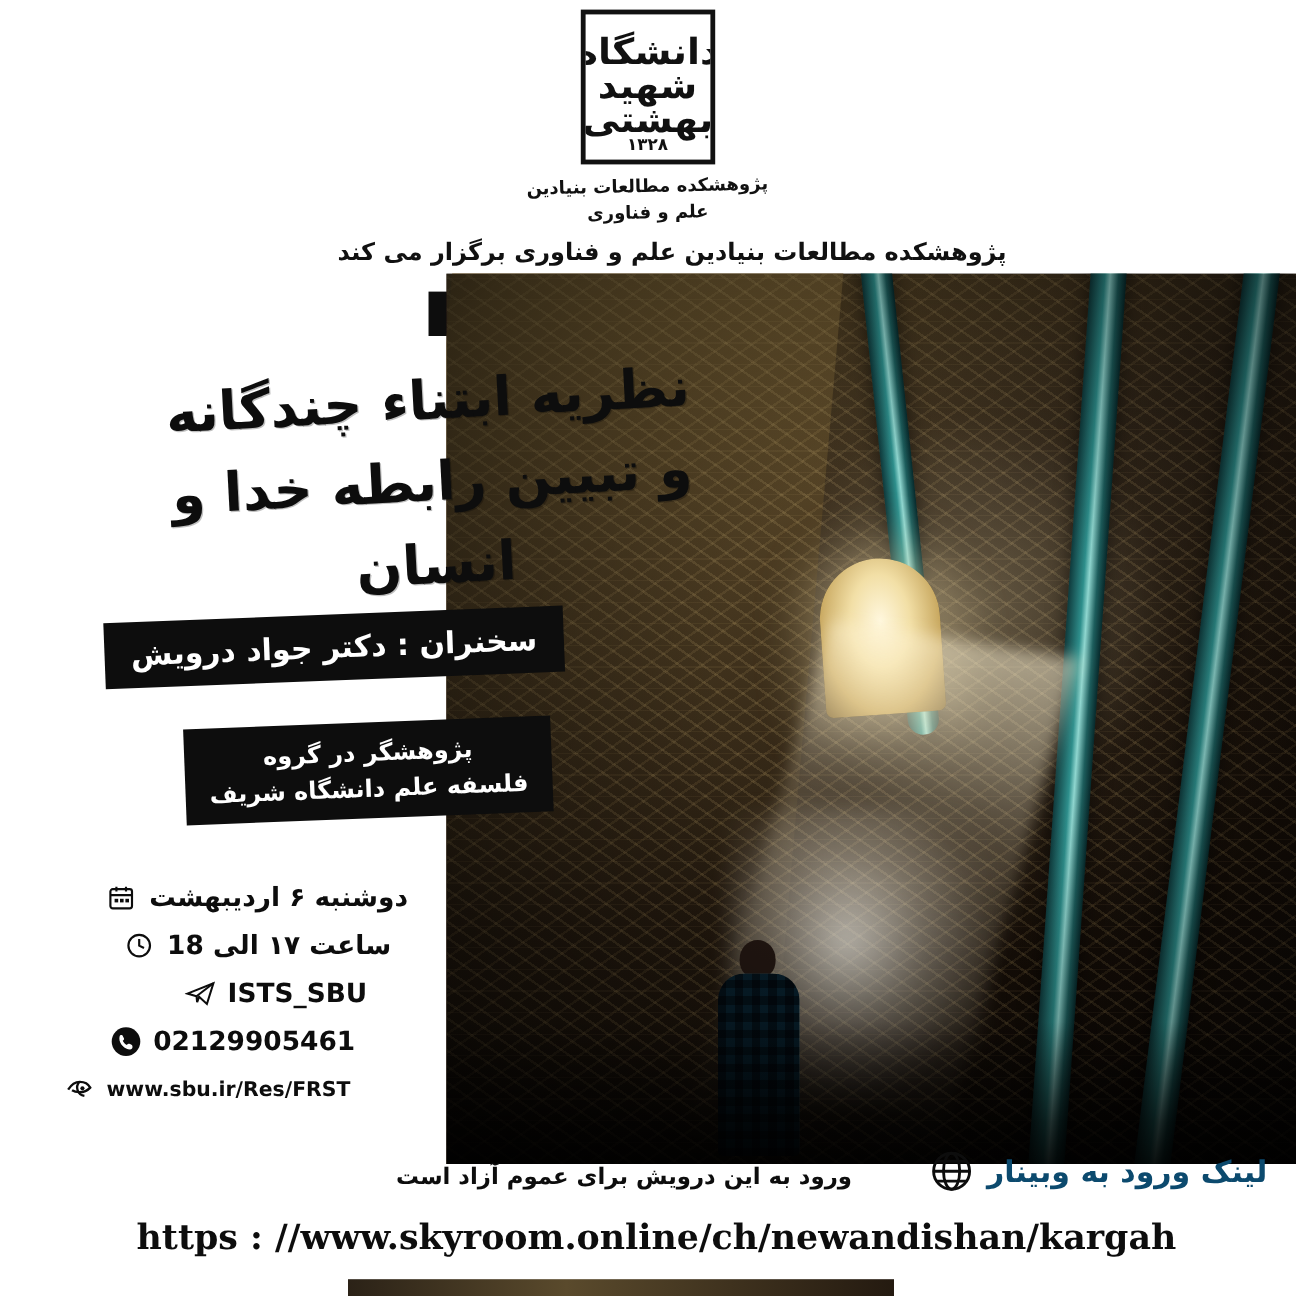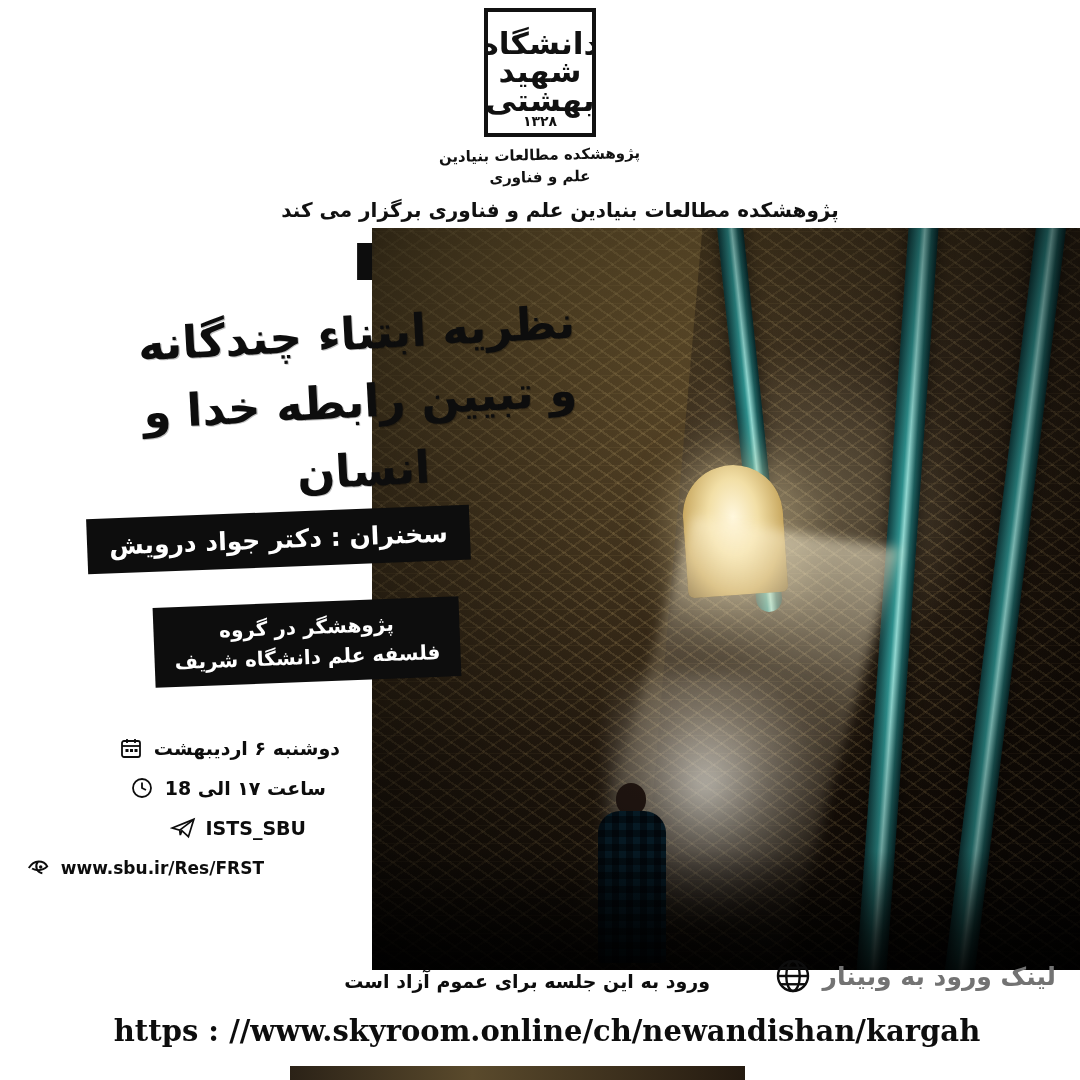--- a/index.html
+++ b/index.html
@@ -268,28 +268,28 @@
     align-items: flex-start;
     gap: 14px;
   }
   .info-row {
     display: flex;
     flex-direction: row-reverse;
     align-items: center;
     gap: 10px;
     color: #0d0d0d;
     font-weight: bold;
-    font-size: 19px;
+    font-size: 22px;
     white-space: nowrap;
   }
   .info-row.r1 { margin-right: 0px; }
   .info-row.r2 { margin-right: 14px; }
   .info-row.r3 { margin-right: 34px; }
   .info-row.r4 { margin-right: 44px; }
-  .info-row.r5 { margin-right: 76px; font-size: 17px; }
+  .info-row.r5 { margin-right: 48px; font-size: 17px; }
   .ico {
     display: inline-flex;
     align-items: center;
     justify-content: center;
     width: 26px;
     height: 26px;
     flex: none;
     color: #0d0d0d;
   }
   .ico svg { display: block; }
@@ -297,21 +297,21 @@
 
   
   .webinar-row {
     position: absolute;
     bottom: 86px;
     right: 24px;
     display: flex;
     flex-direction: row-reverse;
     align-items: center;
     gap: 12px;
-    color: #737373;
+    color: #0c4a6e;
     font-size: 25px;
     font-weight: bold;
   }
   .webinar-row .ico { width: 36px; height: 36px; }
   .free-note {
     position: absolute;
     bottom: 88px;
     right: 370px;
     font-size: 19px;
     font-weight: bold;
@@ -417,20 +417,29 @@
     <div class="info-row r3">
       <span class="ico">
         <svg width="26" height="26" viewBox="0 0 24 24" fill="none" stroke="currentColor" stroke-width="1.6">
           <path d="M2 12 L22 4 L17 20 L11 14.5 L9.5 18.5 L9 14 Z"></path>
           <path d="M9 14 L22 4"></path>
         </svg>
       </span>
       <span class="ltr">ISTS_SBU</span>
     </div>
 
+    <div class="info-row r4">
+      <span class="ico">
+        <svg width="26" height="26" viewBox="0 0 24 24">
+          <circle cx="12" cy="12" r="11" fill="currentColor"></circle>
+          <path d="M8 7c1 0 1.4.3 1.8 1.2l.6 1.3c.3.7.1 1.1-.4 1.5l-.5.4c.7 1.5 1.7 2.5 3.2 3.2l.4-.5c.4-.5.8-.7 1.5-.4l1.3.6c.9.4 1.1.8 1.1 1.8 0 1-.8 1.9-1.9 1.9-4 0-8.2-4.2-8.2-8.2C6.9 7.8 7.5 7 8 7z" fill="#fff"></path>
+        </svg>
+      </span>
+      <span class="ltr">02129905461</span>
+    </div>
 
     <div class="info-row r5">
       <span class="ico">
         <svg width="26" height="26" viewBox="0 0 24 24" fill="none" stroke="currentColor" stroke-width="1.8">
           <path d="M3.5 12c2.5-4 6-6 9-6 3.5 0 6.5 1.6 8 4.5-2 2.2-5 3.5-8.5 3.5-2 0-4-.5-5.5-1.5"></path>
           <path d="M12 6.2c-1.5 1.8-2 4.2-1.2 6.4.8 2.2 2.8 3.8 5.2 4.2"></path>
           <circle cx="14.5" cy="11" r="1.6" fill="currentColor" stroke="none"></circle>
         </svg>
       </span>
       <span class="ltr">www.sbu.ir/Res/FRST</span>
@@ -444,19 +453,19 @@
         <circle cx="12" cy="12" r="10"></circle>
         <ellipse cx="12" cy="12" rx="4.5" ry="10"></ellipse>
         <line x1="2" y1="12" x2="22" y2="12"></line>
         <line x1="3.6" y1="6.5" x2="20.4" y2="6.5"></line>
         <line x1="3.6" y1="17.5" x2="20.4" y2="17.5"></line>
       </svg>
     </span>
     <span>لینک ورود به وبینار</span>
   </div>
 
-  <div class="free-note">ورود به این جلسه برای عموم آزاد است</div>
+  <div class="free-note">ورود به این درویش برای عموم آزاد است</div>
 
   <div class="url">https : //www.skyroom.online/ch/newandishan/kargah</div>
 
   <div class="bottom-strip"></div>
 
 </div>
 
 </body></html>

